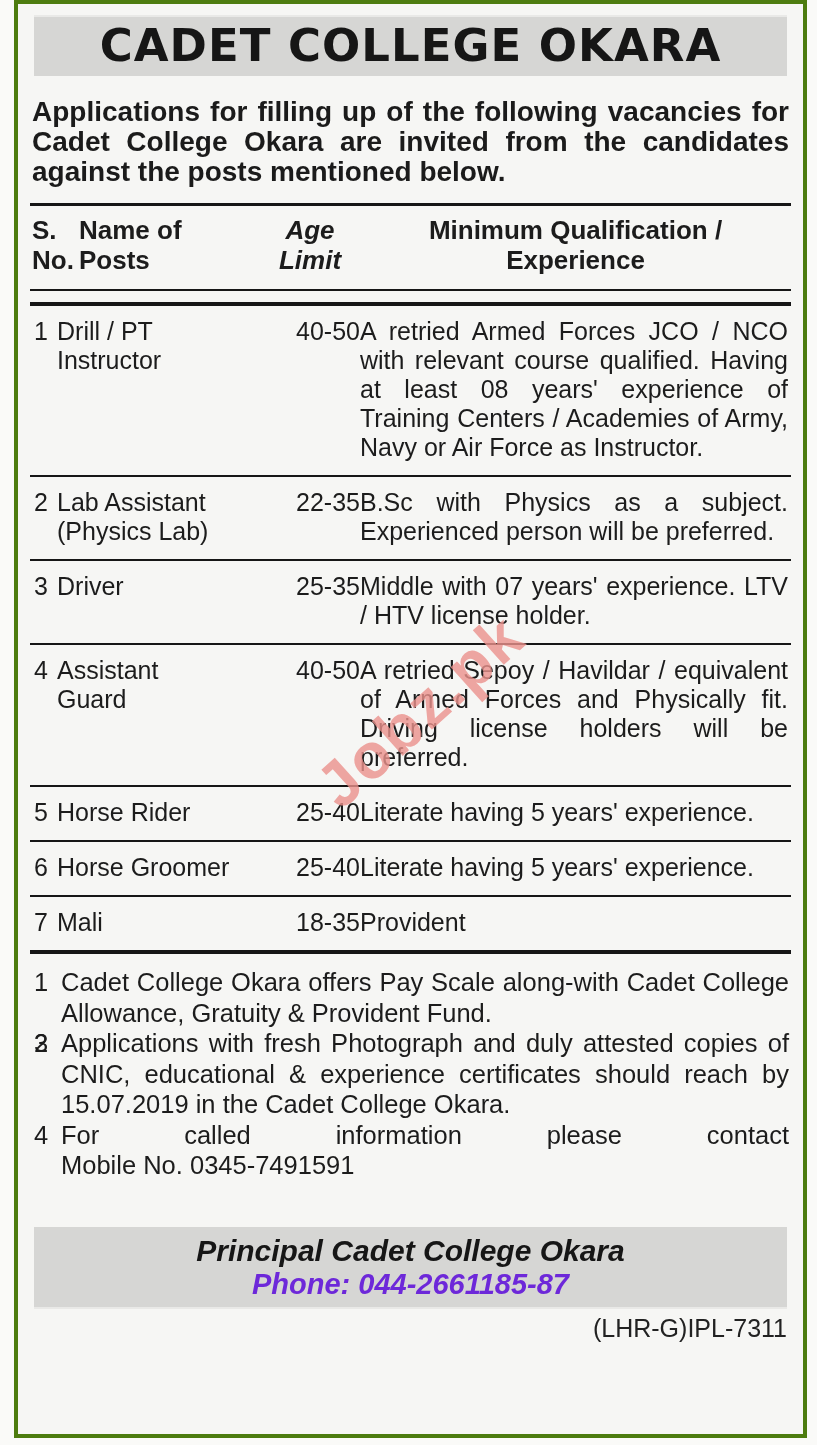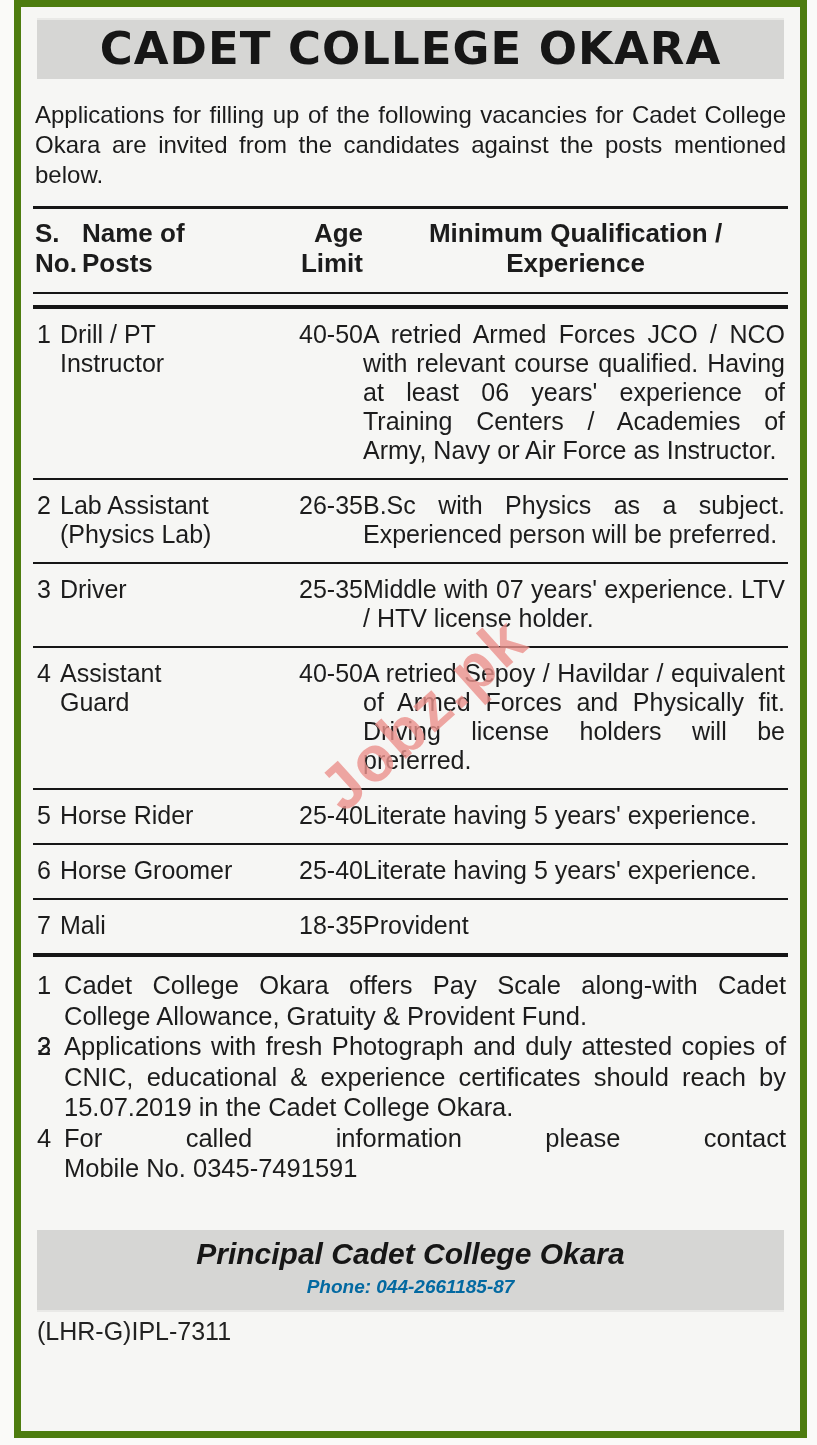--- a/index.html
+++ b/index.html
@@ -15,21 +15,21 @@
     position: relative;
     overflow: hidden;
   }
   .ad {
     position: absolute;
     left: 14px;
     top: 0;
     width: 793px;
     height: 1438px;
     box-sizing: border-box;
-    border: 7px solid #4d7c0f;
+    border: 4px solid #4d7c0f;
     background: #f6f6f4;
     padding: 6px 12px;
     position: absolute;
   }
   
   .title-banner {
     margin: 5px 4px 0 4px;
     height: 61px;
     background: #d6d6d4;
     box-shadow: 0 2px 0 #e9e9e7 inset;
@@ -42,24 +42,25 @@
     font-family: "DejaVu Sans", sans-serif;
     font-weight: bold;
     font-size: 45px;
     letter-spacing: 1px;
     color: #161616;
     white-space: nowrap;
   }
   
   .intro {
     margin: 21px 2px 15px 2px;
-    font-size: 24px;
+    font-size: 28px;
     line-height: 30px;
     text-align: justify;
     color: #1b1b1b;
+    font-weight: bold;
   }
   
   .jobs-table {
     margin-top: 16px;
   }
   .grid-row {
     display: grid;
     grid-template-columns: 27px 203px 100px 1fr;
   }
   .thead {
@@ -67,21 +68,21 @@
     border-bottom: 2px solid #161616;
     padding: 9px 0 14px 0;
     font-weight: bold;
     font-size: 26px;
     line-height: 30px;
     margin-bottom: 11px;
   }
   .prewrap { white-space: pre-line; }
   .h-sno { padding-left: 2px; }
   .h-post { padding-left: 22px; }
-  .h-age { text-align: right; }
+  .h-age { text-align: center; font-style: italic; }
   .h-qual { text-align: center; }
   .tbody {
     border-top: 4px solid #161616;
     border-bottom: 4px solid #161616;
   }
   .trow {
     padding: 11px 0 13px 0;
     font-size: 25px;
     line-height: 29px;
   }
@@ -126,27 +127,27 @@
   .principal-line {
     font-weight: bold;
     font-style: italic;
     font-size: 30px;
     line-height: 34px;
     color: #161616;
   }
   .phone-line {
     font-weight: bold;
     font-style: italic;
-    font-size: 19px;
+    font-size: 29px;
     line-height: 32px;
-    color: #0369a1;
+    color: #6d28d9;
   }
   .meta-row {
     display: flex;
-    justify-content: flex-start;
+    justify-content: flex-end;
     font-size: 25px;
     padding: 5px 4px 0 4px;
     color: #222;
   }
   
   .watermark {
     position: absolute;
     left: 241px;
     top: 668px;
     width: 330px;
@@ -186,28 +187,28 @@
 Experience</div>
     </div>
 
     <div class="tbody">
 
       <div class="trow grid-row">
         <div class="c-sno">1</div>
         <div class="c-post prewrap">Drill / PT
 Instructor</div>
         <div class="c-age">40-50</div>
-        <div class="c-qual">A retried Armed Forces JCO / NCO with relevant course qualified. Having at least 06 years' experience of Training Centers / Academies of Army, Navy or Air Force as Instructor.</div>
+        <div class="c-qual">A retried Armed Forces JCO / NCO with relevant course qualified. Having at least 08 years' experience of Training Centers / Academies of Army, Navy or Air Force as Instructor.</div>
       </div>
 
       <div class="trow grid-row">
         <div class="c-sno">2</div>
         <div class="c-post prewrap">Lab Assistant
 (Physics Lab)</div>
-        <div class="c-age">26-35</div>
+        <div class="c-age">22-35</div>
         <div class="c-qual">B.Sc with Physics as a subject. Experienced person will be preferred.</div>
       </div>
 
       <div class="trow grid-row">
         <div class="c-sno">3</div>
         <div class="c-post prewrap">Driver</div>
         <div class="c-age">25-35</div>
         <div class="c-qual">Middle with 07 years' experience. LTV / HTV license holder.</div>
       </div>
 

